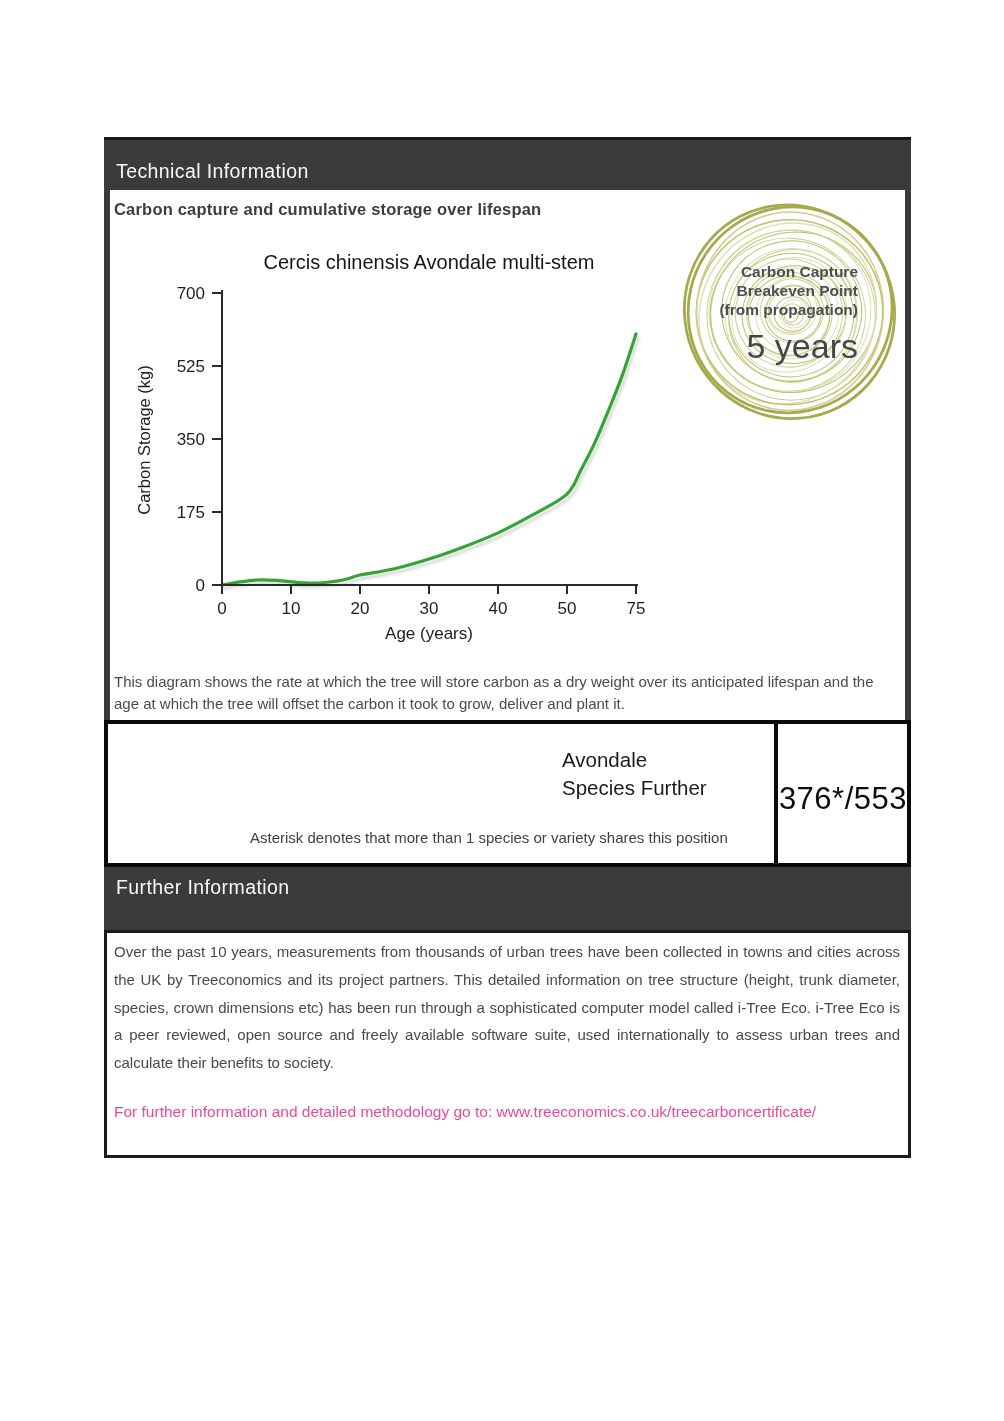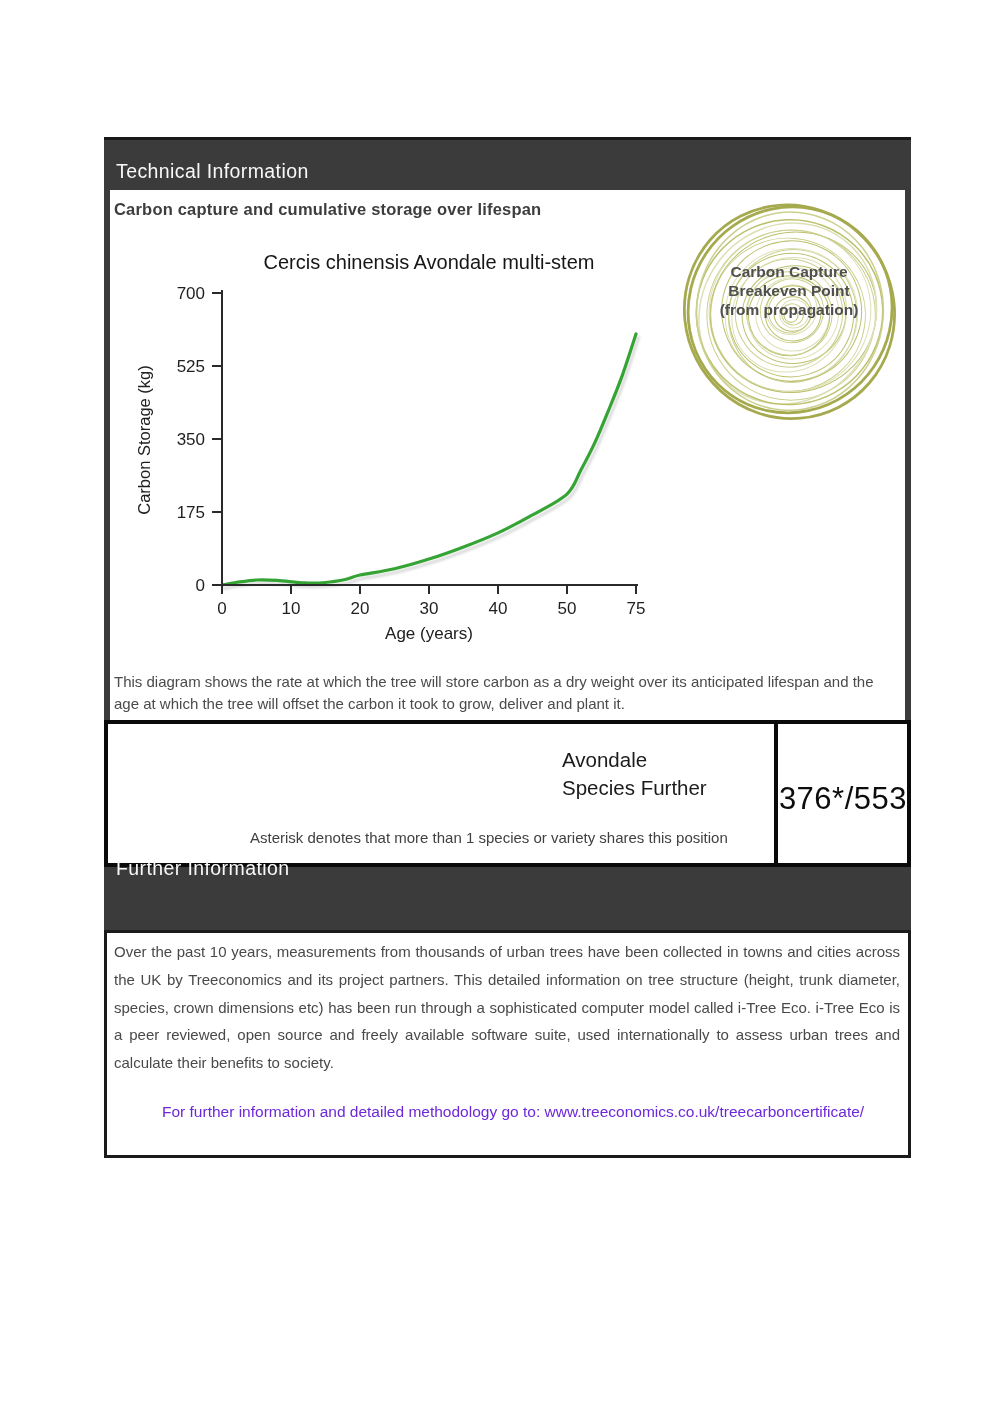--- a/index.html
+++ b/index.html
@@ -7,30 +7,30 @@
   .abs{position:absolute;}
   #panel{left:104px;top:137px;width:807px;height:1021px;background:#3b3b3b;border-top:3px solid #181818;box-sizing:border-box;z-index:1;}
   .bar-title{color:#f8f8f8;font-size:19.5px;letter-spacing:.4px;z-index:6;}
   #tech-box{left:110px;top:190px;width:795px;height:530px;background:#ffffff;z-index:2;}
   #rank-box{left:104px;top:720px;width:807px;height:147px;background:#ffffff;border:4px solid #0a0a0a;box-sizing:border-box;z-index:2;}
   #rank-divider{position:absolute;left:666px;top:0;height:100%;width:4px;background:#0a0a0a;}
   #fi-box{left:104px;top:930px;width:807px;height:228px;background:#ffffff;border:3px solid #1b1b1b;box-sizing:border-box;z-index:2;}
   #chart-svg{left:0;top:0;width:1004px;height:1421px;z-index:5;pointer-events:none;}
   .tech-heading{left:114px;top:200px;font-size:16.5px;font-weight:bold;color:#3d3d3d;letter-spacing:.2px;z-index:6;text-align:right;}
   .caption{left:114px;top:671px;width:788px;font-size:15px;line-height:22px;color:#4b4b4b;z-index:6;}
-  #badge-text{left:684px;top:262px;width:210px;text-align:center;z-index:6;}
+  #badge-text{left:648px;top:262px;width:210px;text-align:right;z-index:6;}
   .badge-line{font-size:15.5px;font-weight:bold;color:#4f4f4f;line-height:19px;}
   .badge-value{font-size:34px;font-weight:400;color:#464646;margin-top:9px;line-height:36px;}
   .rank-org{left:562px;top:748px;font-size:20.5px;color:#1b1b1b;z-index:6;}
   .rank-label{left:562px;top:776px;font-size:20.5px;color:#1b1b1b;z-index:6;}
   .rank-note{left:250px;top:829px;width:516px;text-align:left;font-size:15px;color:#414141;z-index:6;}
   .rank-value{left:772px;top:781px;width:135px;text-align:right;font-size:31px;color:#0d0d0d;z-index:6;letter-spacing:.5px;}
-  .fi-title{left:116px;top:857px;}
+  .fi-title{left:116px;top:876px;}
   .fi-para{left:114px;top:938px;width:786px;font-size:15px;line-height:27.8px;text-align:justify;color:#494949;z-index:6;}
-  .fi-link{left:114px;top:1103px;width:786px;font-size:15.5px;color:#6d28d9;z-index:6;margin-left:48px;}
+  .fi-link{left:114px;top:1103px;width:786px;font-size:15.5px;color:#ec4899;z-index:6;}
   text{font-family:"Liberation Sans",sans-serif;}
   .ct{font-size:20px;fill:#161616;text-anchor:middle;}
   .cl{font-size:17px;fill:#202020;text-anchor:middle;}
   .cyl{font-size:16.5px;fill:#202020;text-anchor:middle;}
   .tick-txt{font-size:17px;fill:#1f1f1f;}
 </style>
 </head>
 <body>
 
 <div id="panel" class="abs"></div>
@@ -110,20 +110,21 @@
     </g>
   <text class="ct" x="429" y="269">Cercis chinensis Avondale multi-stem</text>
   <text class="cl" x="429" y="639">Age (years)</text>
   <text class="cyl" x="150" y="440" transform="rotate(-90 150 440)">Carbon Storage (kg)</text>
 </svg>
 
 <div id="badge-text" class="abs">
   <div class="badge-line">Carbon Capture</div>
   <div class="badge-line">Breakeven Point</div>
   <div class="badge-line">(from propagation)</div>
+  <div class="badge-value">5 years</div>
 </div>
 
 <div class="abs caption">This diagram shows the rate at which the tree will store carbon as a dry weight over its anticipated lifespan and the age at which the tree will offset the carbon it took to grow, deliver and plant it.</div>
 
 <div id="rank-box" class="abs">
   <div id="rank-divider"></div>
 </div>
 <div class="abs rank-org">Avondale</div>
 <div class="abs rank-label">Species Further</div>
 <div class="abs rank-note">Asterisk denotes that more than 1 species or variety shares this position</div>

